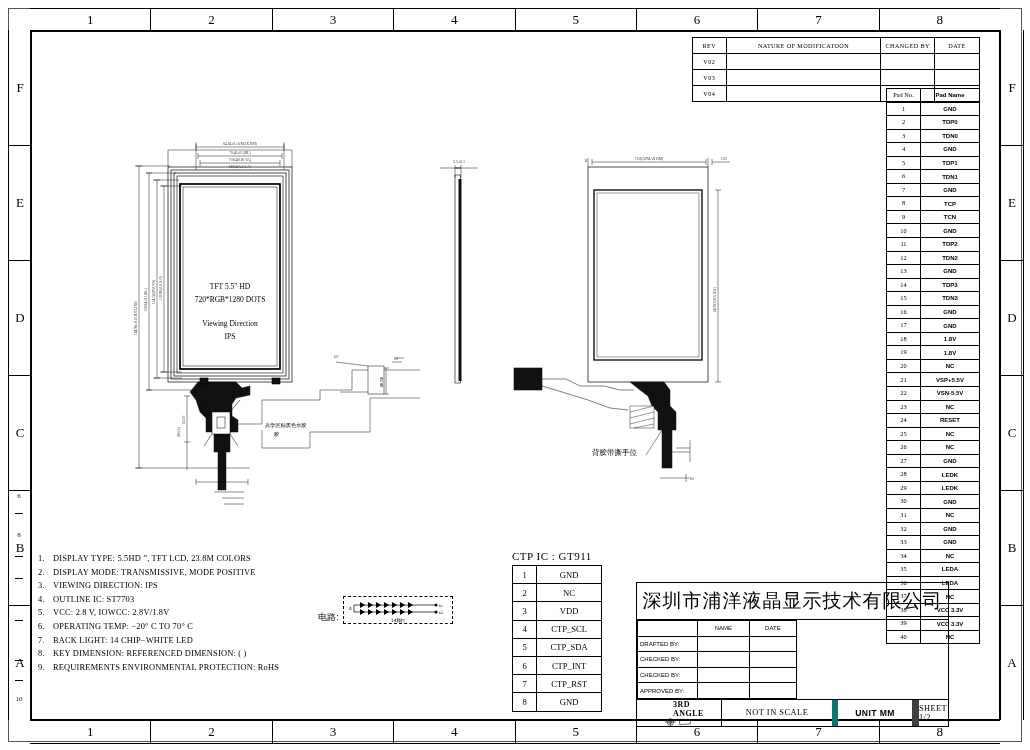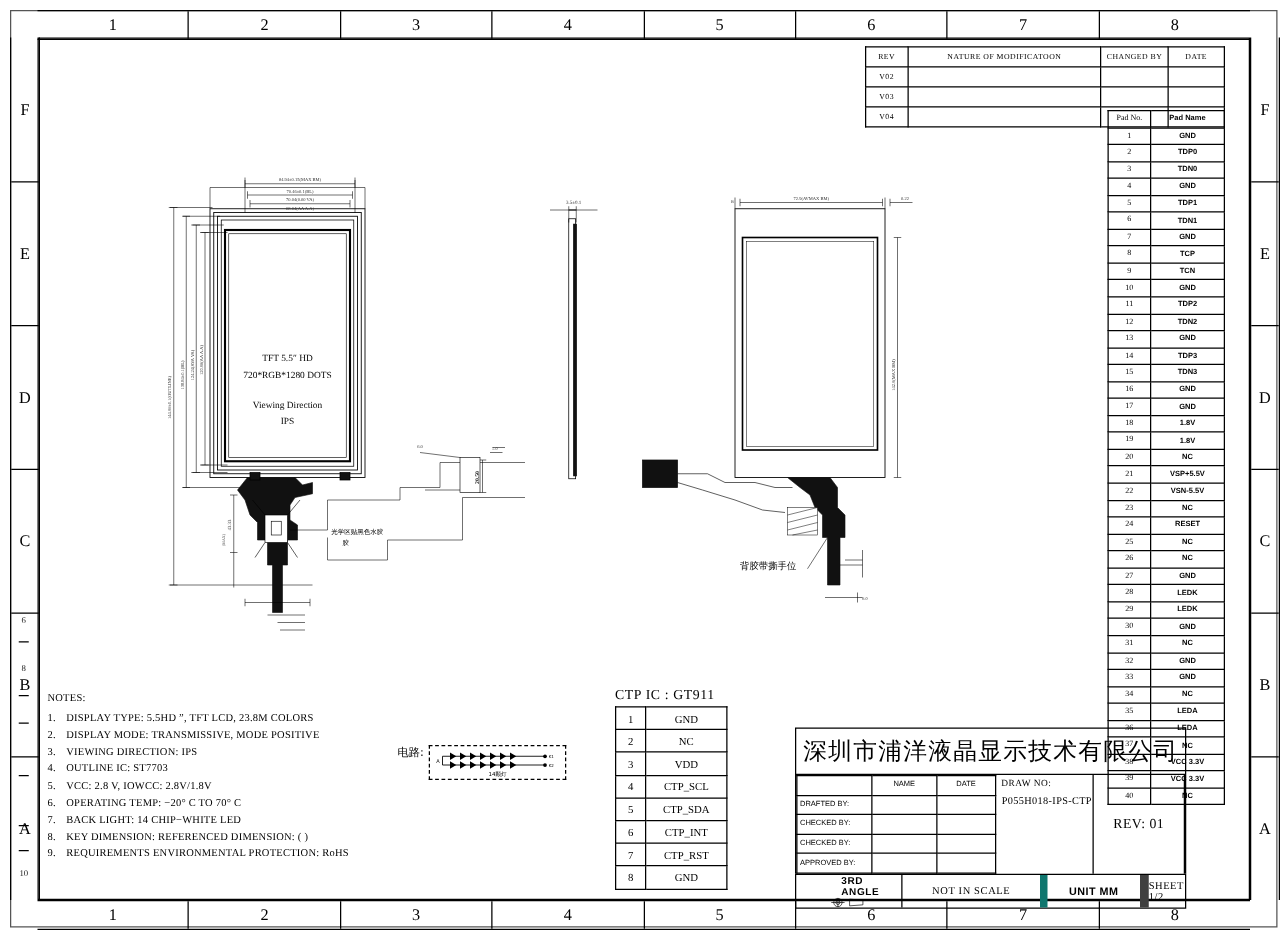--- a/index.html
+++ b/index.html
@@ -49,36 +49,36 @@
   #rev-table .c-dat{width:44px;}
 
   
   #pad-table{position:absolute;left:886px;top:88px;width:94px;font-size:6.4px;}
   #pad-table td{height:10.55px;text-align:center;line-height:1;}
   #pad-table .c-no{width:34px;font-size:6.4px;}
   #pad-table .c-nm{width:60px;font-weight:bold;font-family:"Liberation Sans",sans-serif;font-size:6px;}
   #pad-table thead td{font-size:6.2px;font-weight:normal;}
 
   
-  #ctp-wrap{position:absolute;left:492px;top:550px;}
+  #ctp-wrap{position:absolute;left:512px;top:550px;}
   #ctp-title{font-size:11px;margin-bottom:3px;letter-spacing:.5px;white-space:nowrap;}
   #ctp-table{width:90px;font-size:8.6px;}
   #ctp-table td{height:15.2px;text-align:center;}
   #ctp-table .c-no{width:24px;}
   #ctp-table .c-nm{width:66px;}
 
   
   #notes{position:absolute;left:38px;top:552px;font-size:8.4px;line-height:13.6px;letter-spacing:.2px;white-space:nowrap;}
   #notes .hdr{margin-bottom:2px;}
   #notes .n{display:flex;}
   #notes .n .idx{width:15px;flex:0 0 15px;}
   #notes .cont{padding-left:15px;}
 
   
-  #circuit{position:absolute;left:318px;top:596px;display:flex;align-items:flex-start;font-size:9px;
+  #circuit{position:absolute;left:318px;top:596px;display:flex;align-items:flex-end;font-size:9px;
            font-family:"DejaVu Sans",sans-serif;}
   #circuit-label{margin-right:4px;}
   #circuit-box{width:108px;height:26px;border:1px dashed #000;position:relative;background:#fff;}
   #circuit-cap{position:absolute;left:0;right:0;bottom:0px;text-align:center;font-size:4.4px;}
 
   
   #title-block{position:absolute;left:636px;top:582px;width:313px;}
   #company{border:1.3px solid #000;height:36px;display:flex;align-items:center;justify-content:center;
            font-family:"DejaVu Sans",sans-serif;font-size:19px;letter-spacing:1px;}
   #tb-mid{display:flex;border-left:1.3px solid #000;border-right:1.3px solid #000;}
@@ -89,21 +89,21 @@
   #tb-right{flex:1;display:flex;flex-direction:column;}
   #tb-prod{height:25px;border-bottom:1px solid #000;border-right:1px solid #000;display:flex;align-items:center;
            padding-left:6px;font-size:12.5px;letter-spacing:.6px;}
   #tb-draw{flex:1;display:flex;border-right:1px solid #000;}
   #tb-drawno{flex:1;border-right:1px solid #000;padding:2px 0 0 4px;position:relative;}
   #tb-drawno .k{font-size:7.5px;letter-spacing:.4px;}
   #tb-drawno .v{font-size:8.2px;text-align:center;margin-top:5px;letter-spacing:.3px;}
   #tb-rev{width:72px;display:flex;align-items:center;justify-content:center;font-size:11px;letter-spacing:.4px;}
   #tb-bot{display:flex;border:1.3px solid #000;border-top:1px solid #000;height:26px;}
   #tb-angle{width:84px;border-right:1px solid #000;display:flex;flex-direction:column;align-items:center;justify-content:center;}
-  #tb-angle .t{font-size:8px;font-weight:bold;font-family:Liberation Sans, sans-serif;letter-spacing:.5px;margin-left:36px;}
+  #tb-angle .t{font-size:8px;font-weight:bold;font-family:Liberation Serif, serif;letter-spacing:.5px;margin-left:36px;}
   #tb-scale{width:110px;border-right:6px solid #0f766e;display:flex;align-items:center;justify-content:center;font-size:8.4px;letter-spacing:.5px;}
   #tb-unit{width:74px;border-right:7px solid #404040;display:flex;align-items:center;justify-content:center;
            font-size:8.6px;font-weight:bold;font-family:"Liberation Sans",sans-serif;letter-spacing:.4px;}
   #tb-sheet{flex:1;display:flex;align-items:center;justify-content:center;font-size:8.4px;letter-spacing:.4px;}
 
   
   #dwg{position:absolute;left:0;top:0;width:1030px;height:750px;pointer-events:none;}
 
   .cn{font-family:"DejaVu Sans",sans-serif;}
 </style>
@@ -583,21 +583,20 @@
         </tr>
         <tr>
           <td class="c-no">8</td>
           <td class="c-nm">GND</td>
         </tr>
       </tbody>
   </table>
 </div>
 
 <div id="notes">
-  <div class="hdr">NOTES:</div>
   <div id="notes-body">
       <div class="n">
         <span class="idx">1.</span>
         <span>DISPLAY TYPE:  5.5HD ”, TFT LCD, 23.8M COLORS</span>
       </div>
       <div class="n">
         <span class="idx">2.</span>
         <span>DISPLAY MODE:  TRANSMISSIVE, MODE POSITIVE</span>
       </div>
       <div class="n">
@@ -698,27 +697,20 @@
             </tr>
             <tr>
               <td class="lbl">APPROVED BY:</td>
               <td></td>
               <td></td>
             </tr>
           </tbody>
       </table>
     </div>
     <div id="tb-right">
-      <div id="tb-draw">
-        <div id="tb-drawno">
-          <div class="k">DRAW NO:</div>
-          <div class="v">P055H018-IPS-CTP</div>
-        </div>
-        <div id="tb-rev">REV: 01</div>
-      </div>
     </div>
   </div>
   <div id="tb-bot">
     <div id="tb-angle">
       <div class="t">3RD ANGLE</div>
       <svg width="46" height="12" viewBox="0 0 46 12">
         <g stroke="#000" fill="none" stroke-width="0.8">
           <circle cx="10" cy="6" r="5"></circle>
           <circle cx="10" cy="6" r="2.4"></circle>
           <line x1="2" y1="6" x2="18" y2="6"></line>

